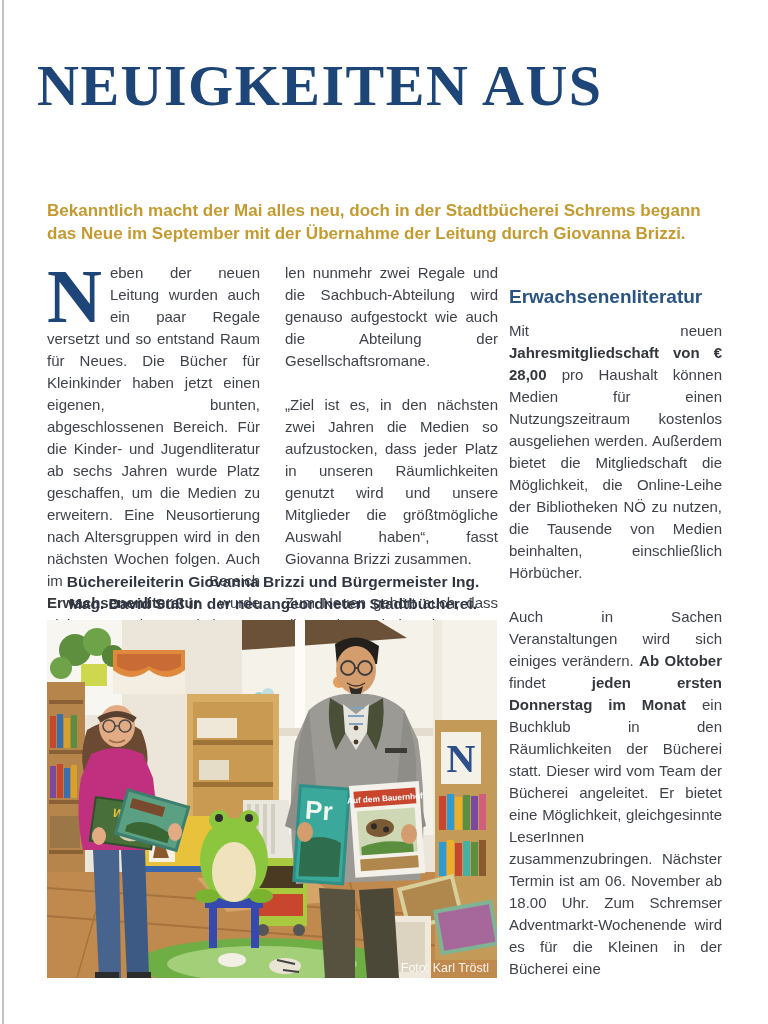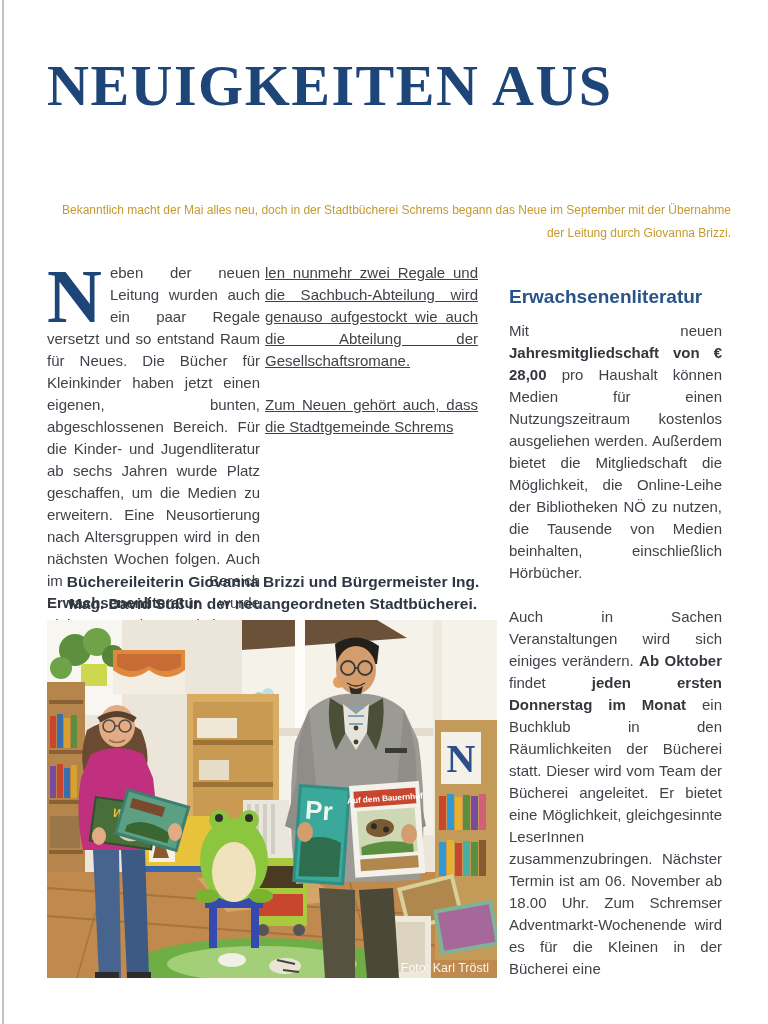--- a/index.html
+++ b/index.html
@@ -1,30 +1,30 @@
 <!DOCTYPE html>
 <html><head>
 <meta charset="utf-8">
 <style>
   html,body{margin:0;padding:0;background:#ffffff;}
   #page{position:relative;width:768px;height:1024px;background:#ffffff;overflow:hidden;
         font-family:"Liberation Sans",sans-serif;}
   .edge-line{position:absolute;left:2px;top:0;width:2px;height:1024px;background:#c2c2c2;}
 
   
-  .title{position:absolute;left:47px;top:54px;width:690px;
+  .title{position:absolute;left:37px;top:54px;width:690px;
          font-family:"Liberation Serif",serif;font-weight:bold;
          font-size:58px;line-height:64px;letter-spacing:1.5px;color:#1d4577;}
   .subtitle{position:absolute;left:47px;top:199px;width:684px;
-            font-size:12px;line-height:23px;font-weight:normal;color:#c59a2f;text-align:right;}
+            font-size:17px;line-height:23px;font-weight:bold;color:#c59a2f;}
 
   
   .col{position:absolute;top:262px;width:213px;font-size:15px;line-height:22px;
        color:#3f4349;text-align:justify;}
-  .c1{left:47px;} .c2{left:265px;text-decoration:underline;} .c3{left:509px;}
+  .c1{left:47px;} .c2{left:285px;} .c3{left:509px;}
   .col p{margin:0 0 22px 0;}
   .col b{color:#34383d;}
   .dropcap{float:left;font-family:"Liberation Serif",serif;font-weight:bold;
            font-size:76px;line-height:62px;color:#1d4577;margin:3px 8px 0 0;}
   .sec-head{font-size:19px;line-height:22px;font-weight:bold;color:#2a5488;
             margin:27px 0 12px 0;text-align:left;}
   .sec-head.first{margin-top:24px;}
 
   
   .caption{position:absolute;left:47px;top:571px;width:452px;
@@ -43,20 +43,21 @@
   </div>
 
   <div class="subtitle">Bekanntlich macht der Mai alles neu, doch in der Stadtbücherei Schrems begann das Neue im September mit der Übernahme der Leitung durch Giovanna Brizzi.</div>
 
   <div class="col c1">
     <p><span class="dropcap">N</span><span><span>eben der neuen Leitung wurden auch ein paar Regale versetzt und so entstand Raum für Neues. Die Bücher für Kleinkinder haben jetzt einen eigenen, bunten, abgeschlossenen Bereich. Für die Kinder- und Jugendliteratur ab sechs Jahren wurde Platz geschaffen, um die Medien zu erweitern. Eine Neusortierung nach Altersgruppen wird in den nächsten Wochen folgen. Auch im Bereich </span><b>Erwachsenenliteratur</b><span> wurde einiges erweitert. Krimis aus Österreich fül-</span></span></p>
   </div>
 
   <div class="col c2">
     <p><span>len nunmehr zwei Regale und die Sachbuch-Abteilung wird genauso aufgestockt wie auch die Abteilung der Gesellschaftsromane.</span></p>
+    <p><span>„Ziel ist es, in den nächsten zwei Jahren die Medien so aufzustocken, dass jeder Platz in unseren Räumlichkeiten genutzt wird und unsere Mitglieder die größtmögliche Auswahl haben“, fasst Giovanna Brizzi zusammen.</span></p>
     <p><span>Zum Neuen gehört auch, dass die Stadtgemeinde Schrems</span></p>
   </div>
 
   <div class="col c3">
     <div class="sec-head first">Erwachsenenliteratur</div>
     <p><span>Mit neuen </span><b>Jahresmitgliedschaft von € 28,00</b><span> pro Haushalt können Medien für einen Nutzungszeitraum kostenlos ausgeliehen werden. Außerdem bietet die Mitgliedschaft die Möglichkeit, die Online-Leihe der Bibliotheken NÖ zu nutzen, die Tausende von Medien beinhalten, einschließlich Hörbücher.</span></p>
     <p><span>Auch in Sachen Veranstaltungen wird sich einiges verändern. </span><b>Ab Oktober</b><span> findet </span><b>jeden ersten Donnerstag im Monat</b><span> ein Buchklub in den Räumlichkeiten der Bücherei statt. Dieser wird vom Team der Bücherei angeleitet. Er bietet eine Möglichkeit, gleichgesinnte LeserInnen zusammenzubringen. Nächster Termin ist am 06. November ab 18.00 Uhr. Zum Schremser Adventmarkt-Wochenende wird es für die Kleinen in der Bücherei eine </span></p>
   </div>
 
   <div class="caption">Büchereileiterin Giovanna Brizzi und Bürgermeister Ing. Mag. David Süß in der neuangeordneten Stadtbücherei.</div>

